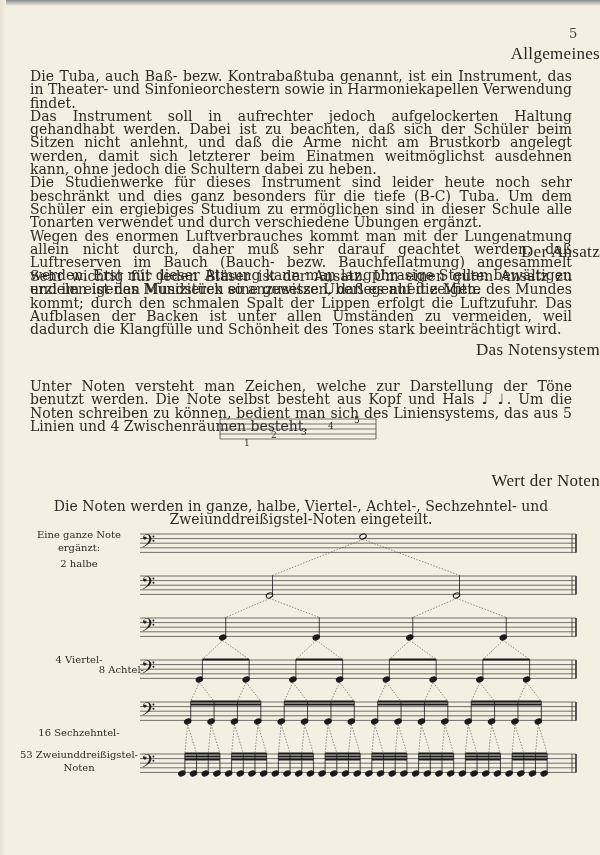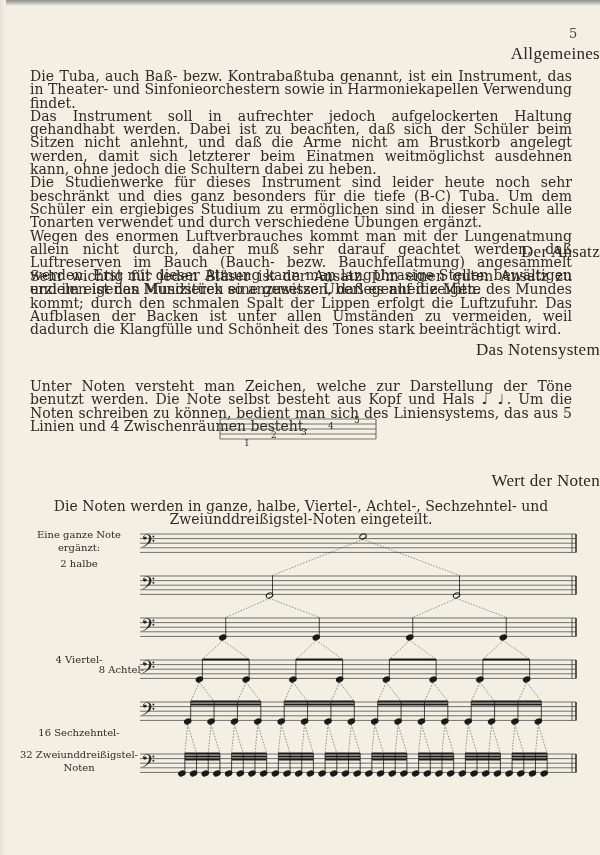--- a/index.html
+++ b/index.html
@@ -86,21 +86,21 @@
     <div class="rowlabel" style="top: 621px; margin-top: 32px;">
       <div>4 Viertel-</div>
     </div>
     <div class="rowlabel" style="top: 663px; text-align: right;">
       <div>8 Achtel-</div>
     </div>
     <div class="rowlabel" style="top: 726px;">
       <div>16 Sechzehntel-</div>
     </div>
     <div class="rowlabel" style="top: 748px;">
-      <div>32 Zweiunddreißigstel-</div>
+      <div>53 Zweiunddreißigstel-</div>
       <div>Noten</div>
     </div>
   </div>
 
 <svg id="chart" width="600" height="300">
     <g>
       <line x1="140" x2="576" y1="14" y2="14" stroke="#3a3a3a" stroke-width="0.7"></line>
       <line x1="140" x2="576" y1="18.6" y2="18.6" stroke="#3a3a3a" stroke-width="0.7"></line>
       <line x1="140" x2="576" y1="23.2" y2="23.2" stroke="#3a3a3a" stroke-width="0.7"></line>
       <line x1="140" x2="576" y1="27.799999999999997" y2="27.799999999999997" stroke="#3a3a3a" stroke-width="0.7"></line>

